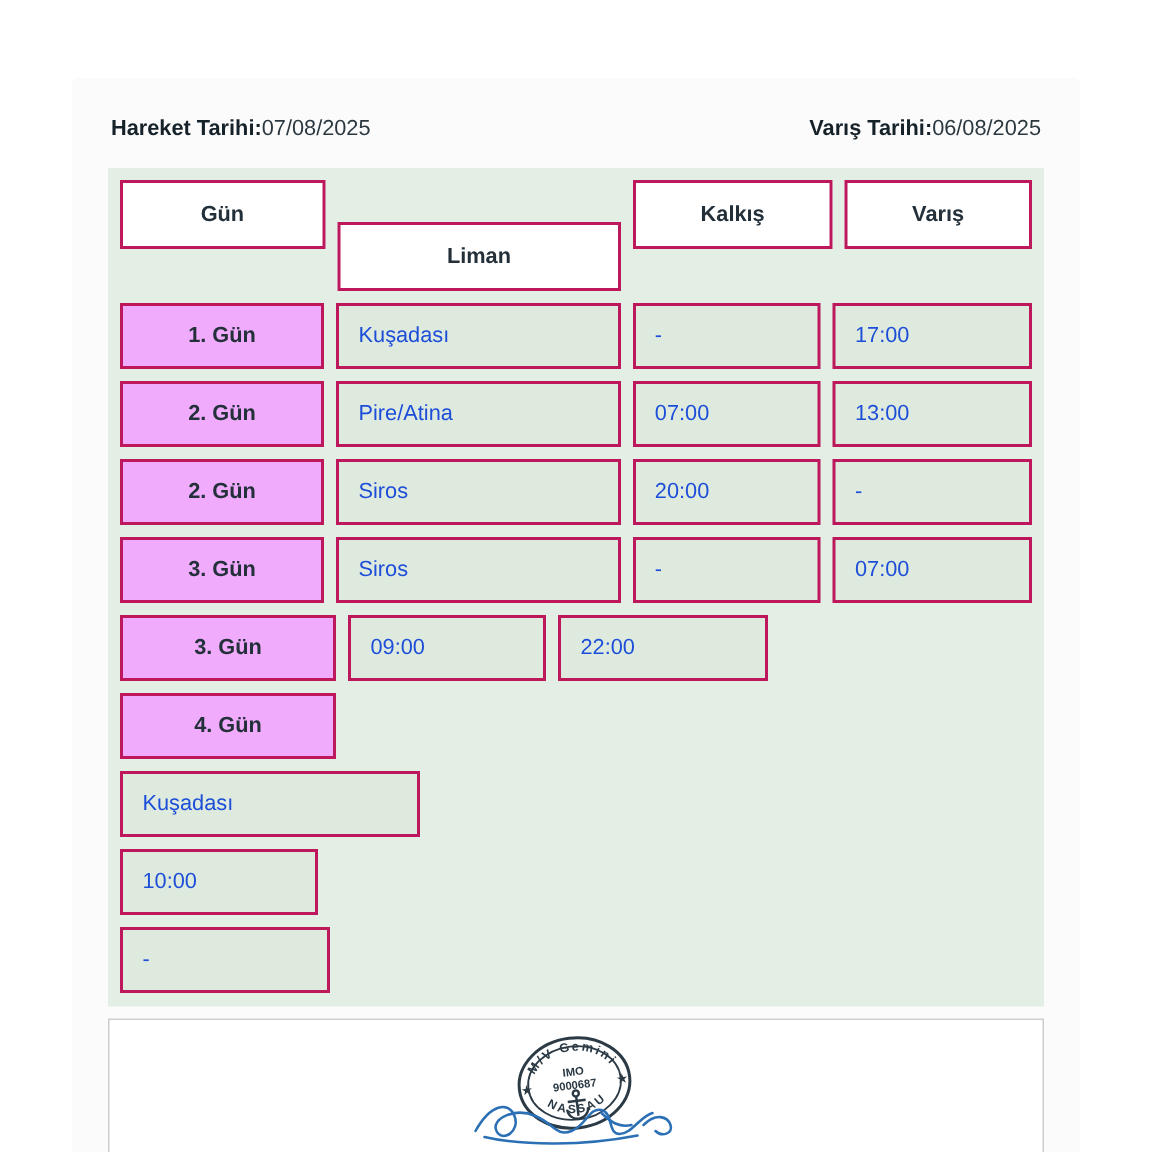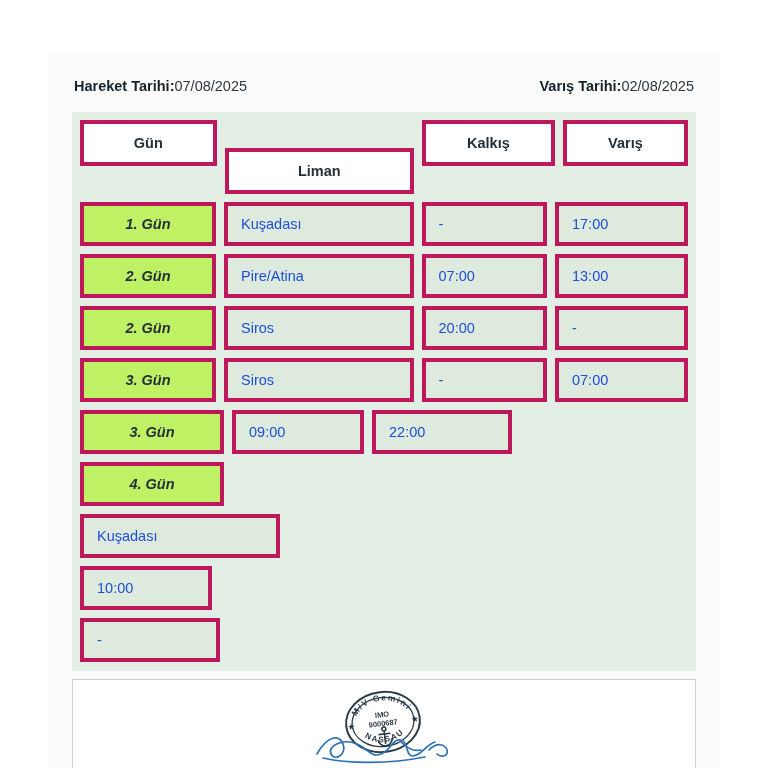--- a/index.html
+++ b/index.html
@@ -60,41 +60,40 @@
 
   .row {
     display: flex;
     gap: 8px;
     margin-bottom: 8px;
   }
   .row:last-child { margin-bottom: 0; flex-direction: column; }
 
   .cell {
     box-sizing: border-box;
-    border: 4px solid #be185d;
+    border: 2px solid #be185d;
     display: flex;
     align-items: center;
     height: 44px;
     font-size: 14.5px;
   }
 
   .head-cell {
     background: #ffffff;
     justify-content: center;
     font-weight: bold;
     color: #23303a;
     height: 46px;
   }
 
   .day-cell {
-    background: #bef264;
+    background: #f0abfc;
     justify-content: center;
     font-weight: bold;
     color: #23303a;
-    font-style: italic;
   }
 
   .data-cell {
     background: #dfeadf;
     justify-content: flex-start;
     padding-left: 13px;
     color: #1d4ed8;
     font-weight: normal;
   }
 
@@ -134,21 +133,21 @@
 <body>
 
 <div class="page">
   <div class="card">
 
     <div class="header-row">
       <div class="hdr">
         <span class="lbl">Hareket Tarihi:</span><span class="val">07/08/2025</span>
       </div>
       <div class="hdr">
-        <span class="lbl">Varış Tarihi:</span><span class="val">02/08/2025</span>
+        <span class="lbl">Varış Tarihi:</span><span class="val">06/08/2025</span>
       </div>
     </div>
 
     <div class="table">
 
       <div class="row">
         <div class="cell head-cell head-day">Gün</div>
         <div class="cell head-cell head-port">Liman</div>
         <div class="cell head-cell head-dep">Kalkış</div>
         <div class="cell head-cell head-arr">Varış</div>

